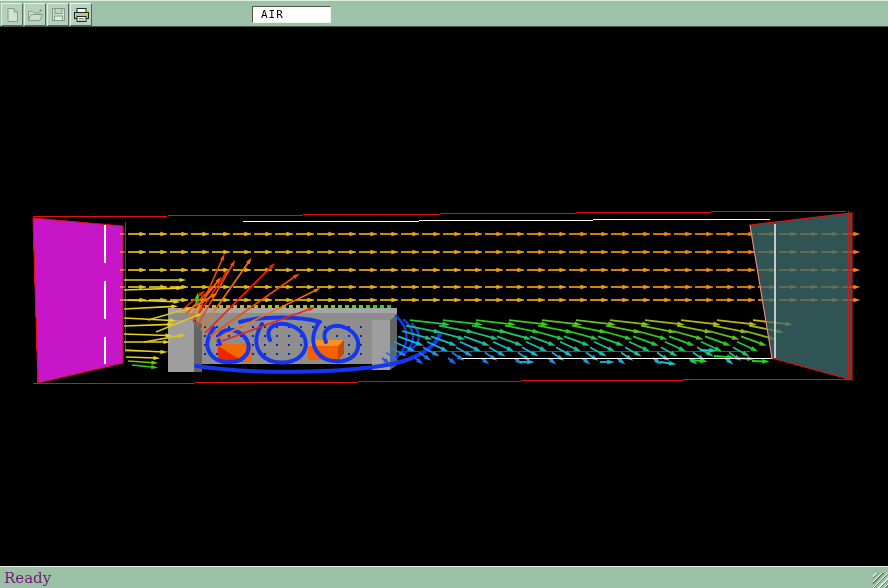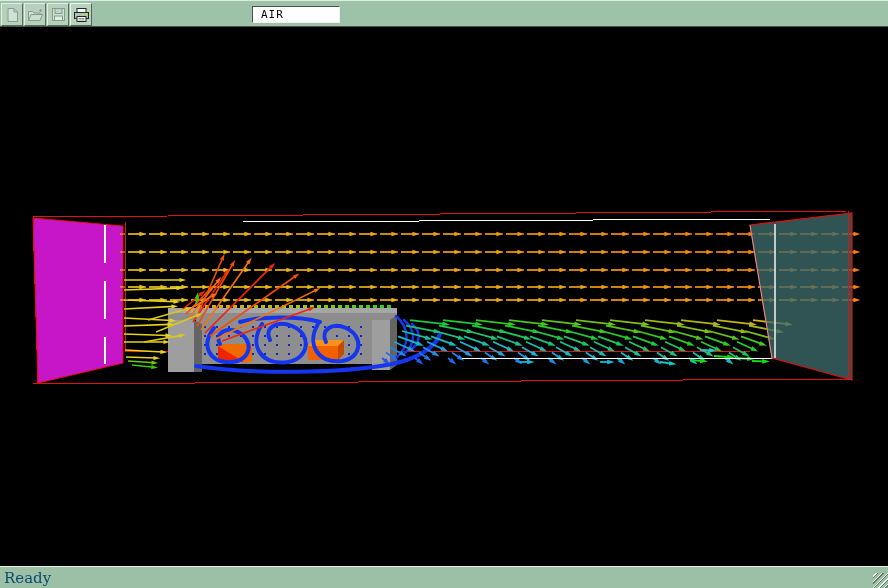--- a/index.html
+++ b/index.html
@@ -8,28 +8,28 @@
   
   .toolbar{position:absolute;left:0;top:0;width:888px;height:27px;
     background:#9ec2a7;border-top:1px solid #dcefe0;border-bottom:1px solid #3f5446;box-sizing:border-box;}
   .tb-btn{position:absolute;top:2px;width:22px;height:23px;background:#b9d2bf;
     border:1px solid;border-color:#e9f6ec #51665a #51665a #e9f6ec;box-sizing:border-box;
     display:flex;align-items:center;justify-content:center;padding:0;}
   .tb-btn svg{display:block;}
   .field{position:absolute;top:5px;height:15px;background:#ffffff;color:#000;
     border:1px solid;border-color:#46584c #e9f6ec #e9f6ec #46584c;box-sizing:content-box;
     font-family:"DejaVu Sans Mono","Liberation Mono",monospace;font-size:11px;letter-spacing:1px;
-    padding:0 9px 0 8px;outline:none;}
+    padding:0 0 0 8px;outline:none;}
   
   .viewport{position:absolute;left:0;top:28px;width:888px;height:538px;background:#000;}
   
   .statusbar{position:absolute;left:0;top:566px;width:888px;height:22px;background:#9cc0a5;
     border-top:1px solid #e2f2e6;box-sizing:border-box;}
   .status-text{position:absolute;left:4px;top:2px;font-family:"DejaVu Serif","Liberation Serif",serif;
-    font-size:15px;color:#0c4a6e;}
+    font-size:15px;color:#701a75;}
   .grip{position:absolute;right:0;bottom:0;width:15px;height:15px;
     background:repeating-linear-gradient(135deg,#9cc0a5 0 2px,#e6f4e9 2px 3px,#5e7a66 3px 4px);}
 </style>
 </head>
 <body>
 
 <div class="window">
 
   <div class="toolbar">
     <button class="tb-btn" style="left: 1px; opacity: 0.9;" title="">

